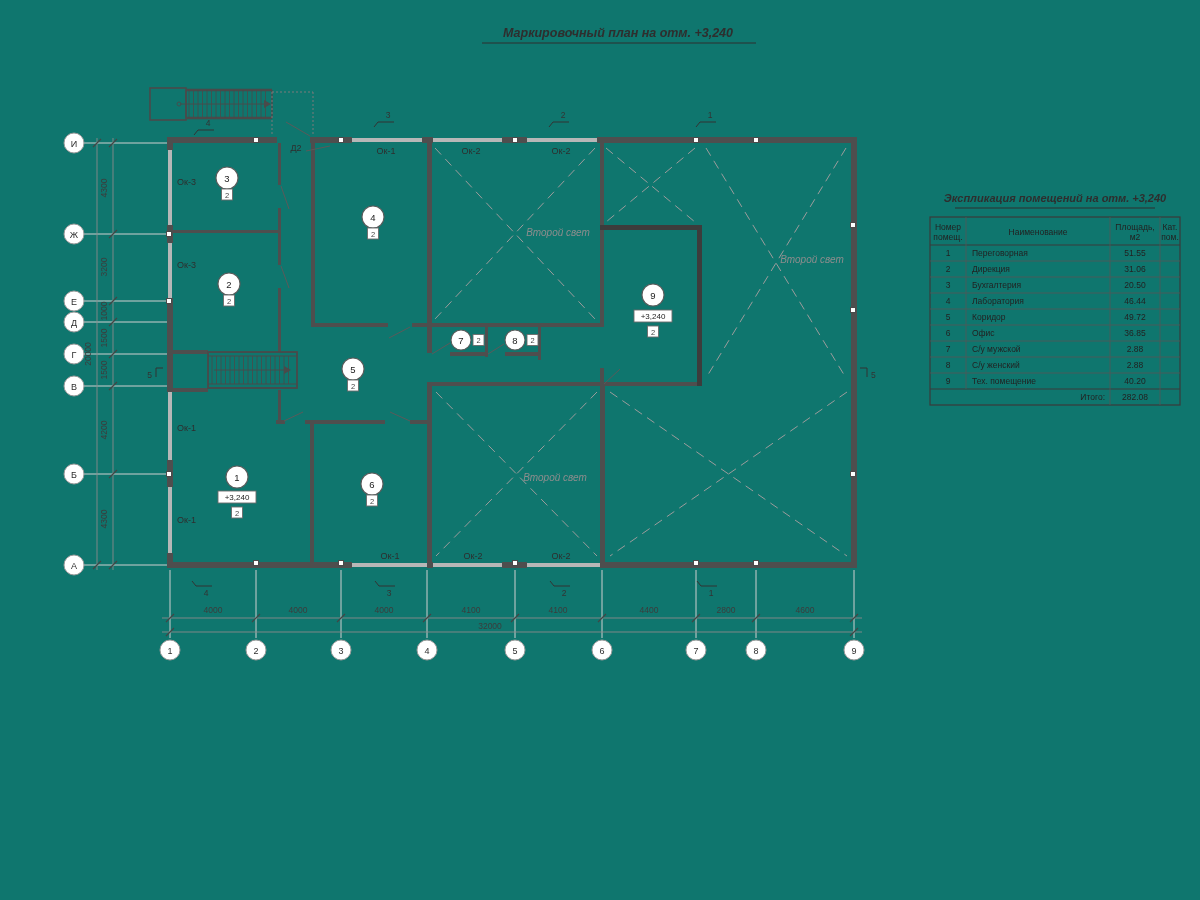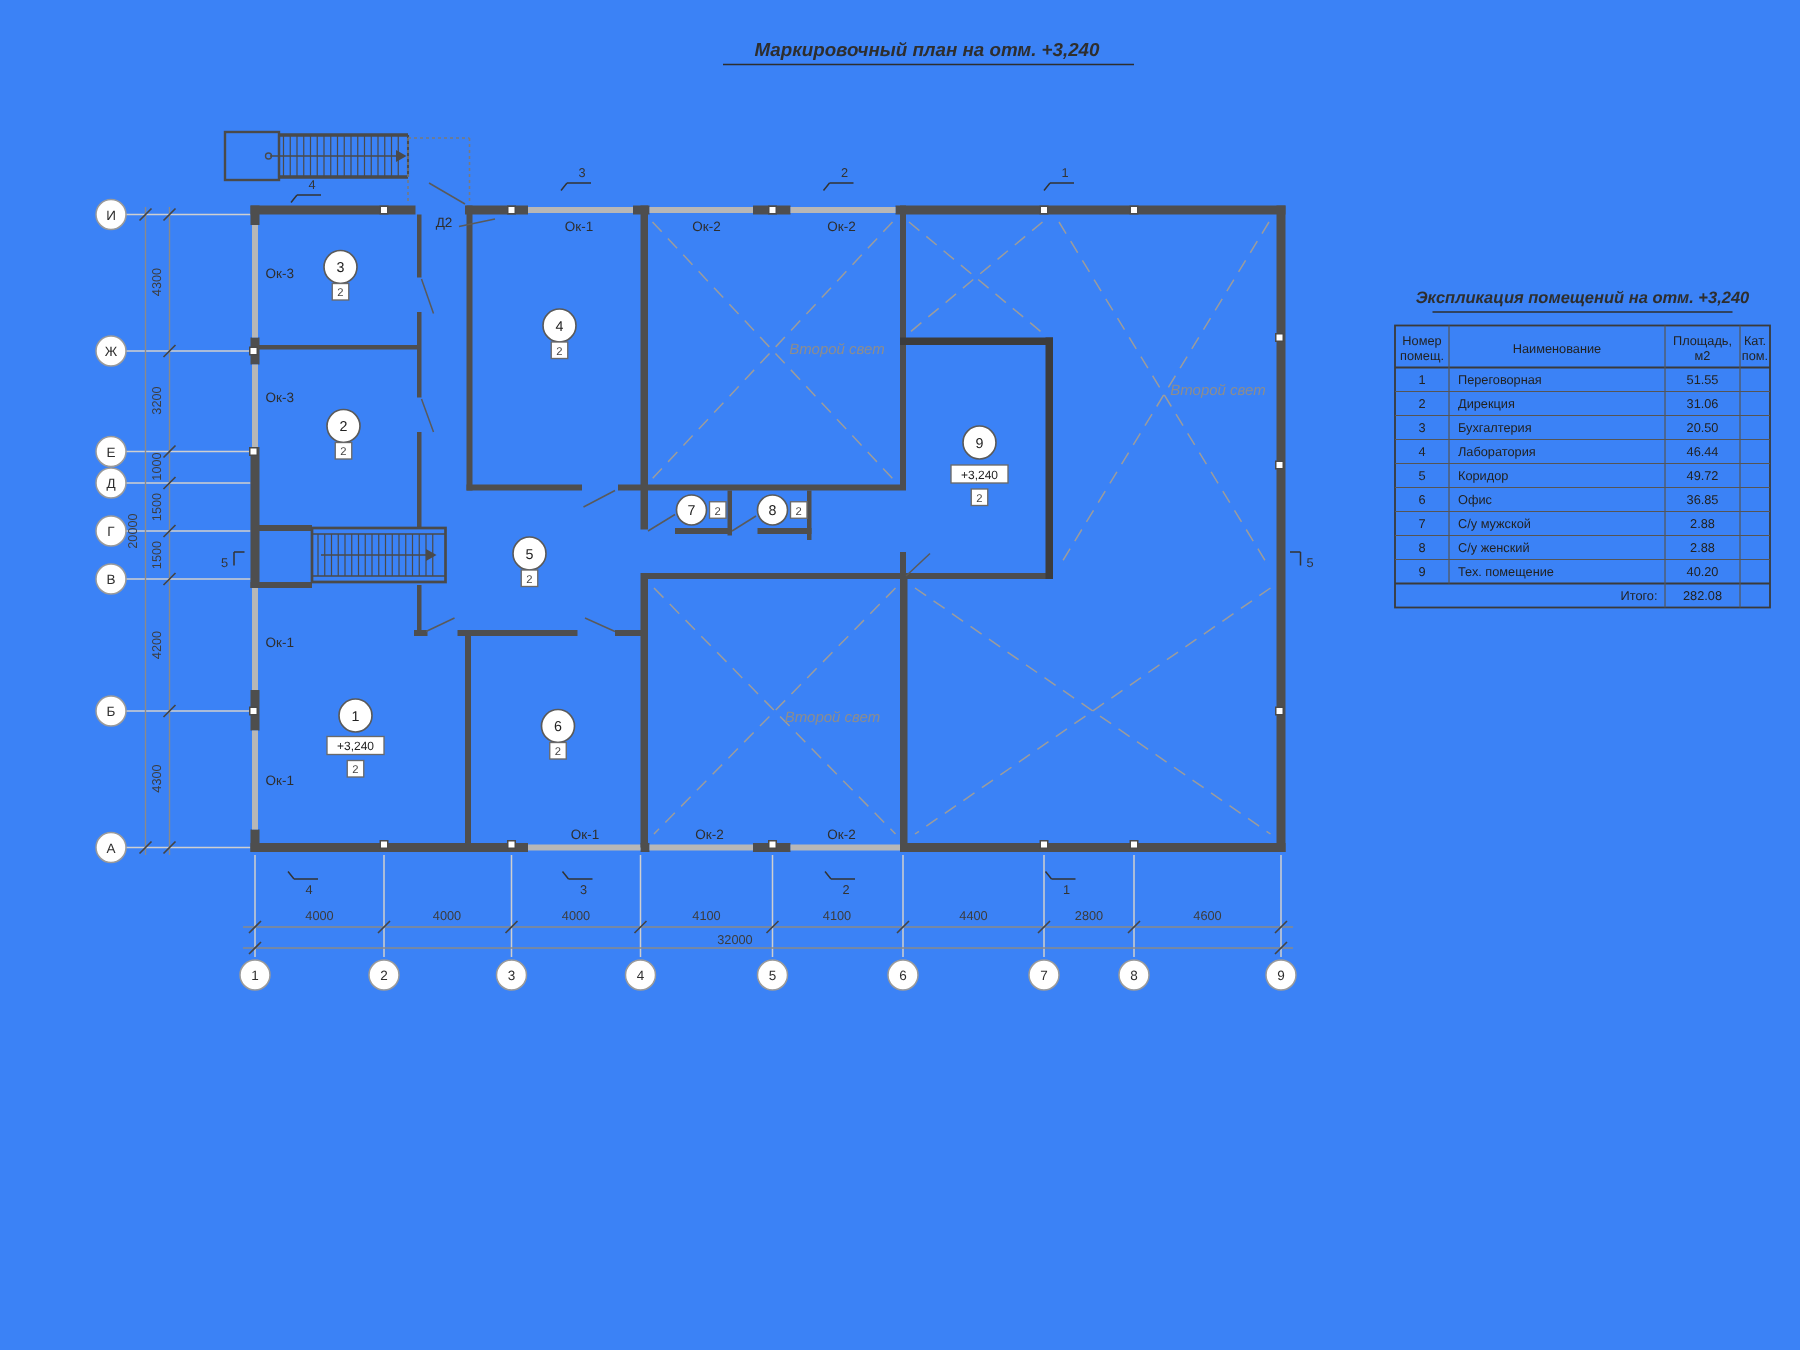--- a/index.html
+++ b/index.html
@@ -1,16 +1,16 @@
 <!DOCTYPE html>
 <html><head>
 <meta charset="utf-8">
 <style>
   html,body{margin:0;padding:0;background:#ffffff;}
-  .page{width:1200px;height:900px;position:relative;background:#3b82f6;overflow:hidden;}
+  .page{width:1200px;height:900px;position:relative;background:#0f766e;overflow:hidden;}
   svg{display:block;}
   text{font-family:"Liberation Sans","DejaVu Sans",sans-serif;fill:#333;}
   .ttl{font-size:12.5px;font-style:italic;font-weight:bold;fill:#2e2e2e;}
   .tbl-ttl{font-size:11px;font-style:italic;font-weight:bold;fill:#2e2e2e;}
   .dim{font-size:8.5px;fill:#3c3c3c;}
   .axis-lbl{font-size:9px;fill:#2e2e2e;}
   .room-num{font-size:9.5px;fill:#222;}
   .cat{font-size:7.5px;fill:#444;}
   .lvl{font-size:8px;fill:#222;}
   .win{font-size:9px;fill:#2e2e2e;}

